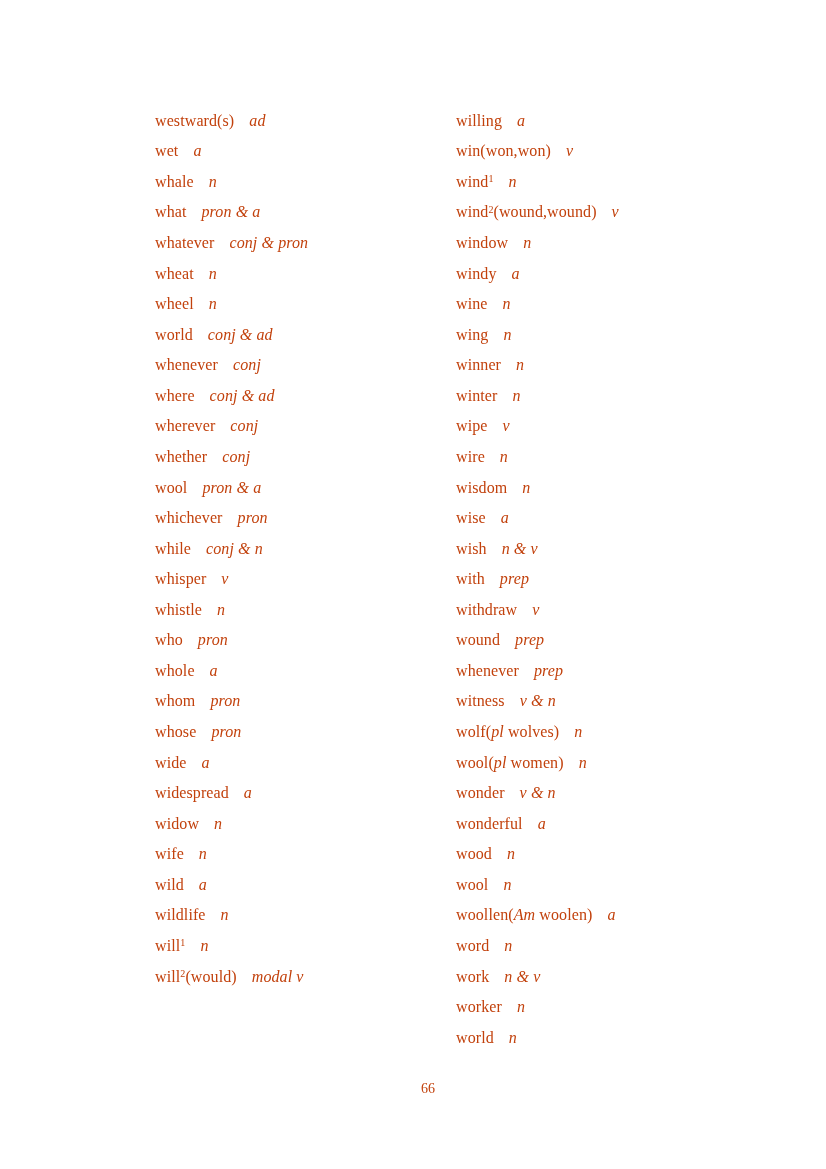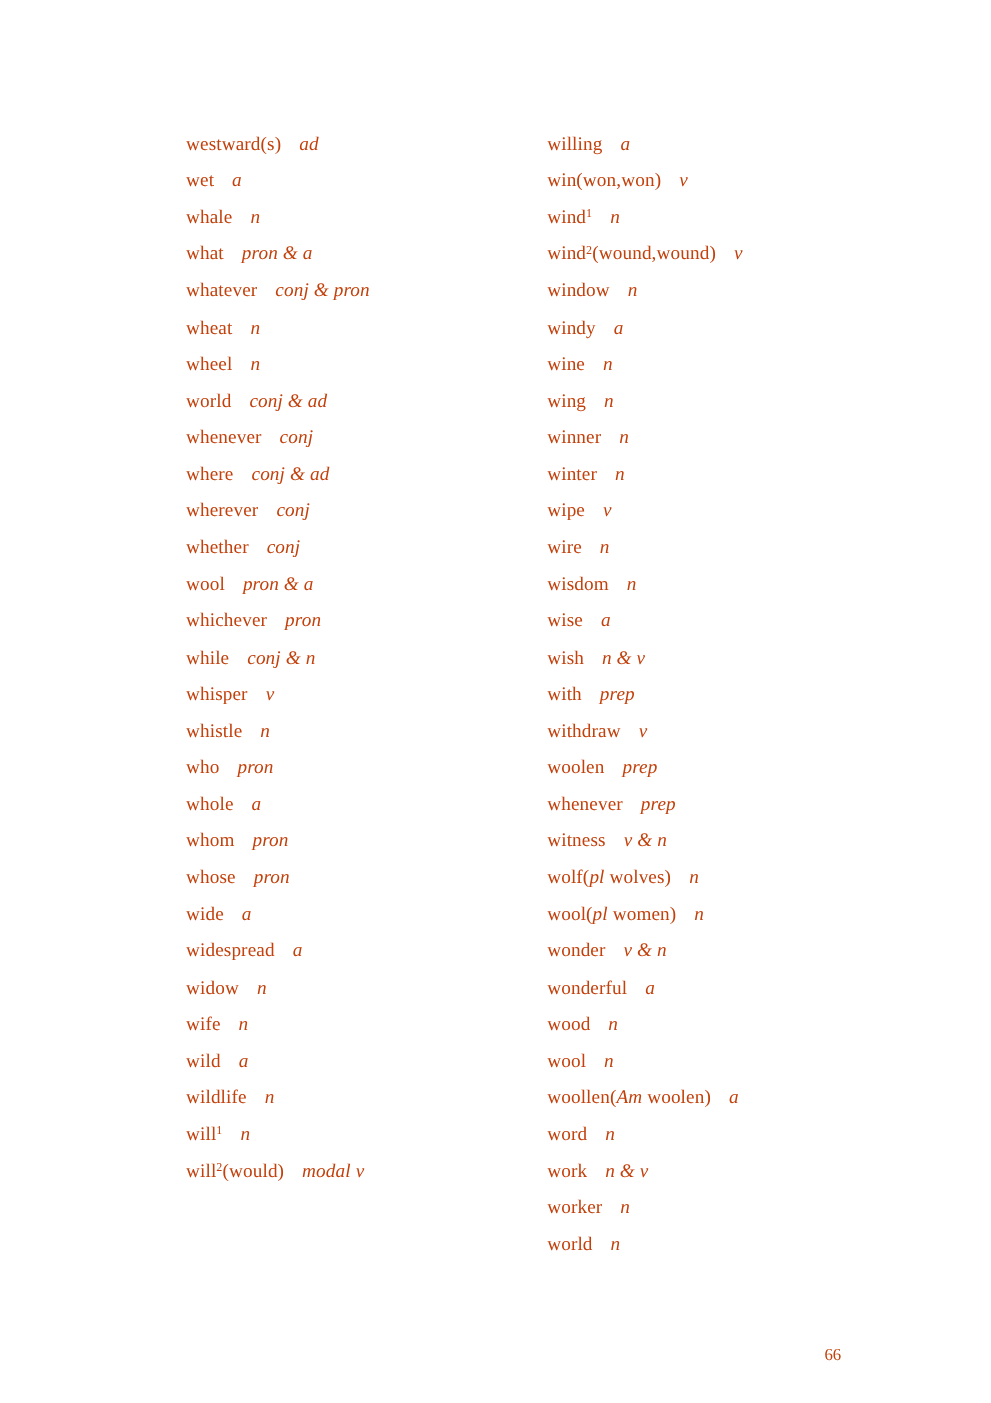--- a/index.html
+++ b/index.html
@@ -43,23 +43,22 @@
   .pos {
     font-style: italic;
     margin-left: 15px;
     letter-spacing: 0.1px;
   }
   .footer {
     position: absolute;
     left: 155px;
     width: 546px;
     top: 1081px;
-    text-align: right;
+    text-align: center;
     font-size: 14px;
-    margin-top: 41px;
   }
 </style>
 </head>
 <body>
 
 <div class="page">
   <div class="column left">
       <div class="entry">
         <span class="word"><span>westward(s)</span></span>
         <span class="pos">ad</span>
@@ -240,21 +239,21 @@
       </div>
       <div class="entry">
         <span class="word"><span>with</span></span>
         <span class="pos">prep</span>
       </div>
       <div class="entry">
         <span class="word"><span>withdraw</span></span>
         <span class="pos">v</span>
       </div>
       <div class="entry">
-        <span class="word"><span>woolen</span></span>
+        <span class="word"><span>wound</span></span>
         <span class="pos">prep</span>
       </div>
       <div class="entry">
         <span class="word"><span>whenever</span></span>
         <span class="pos">prep</span>
       </div>
       <div class="entry">
         <span class="word"><span>witness</span></span>
         <span class="pos">v &amp; n</span>
       </div>

